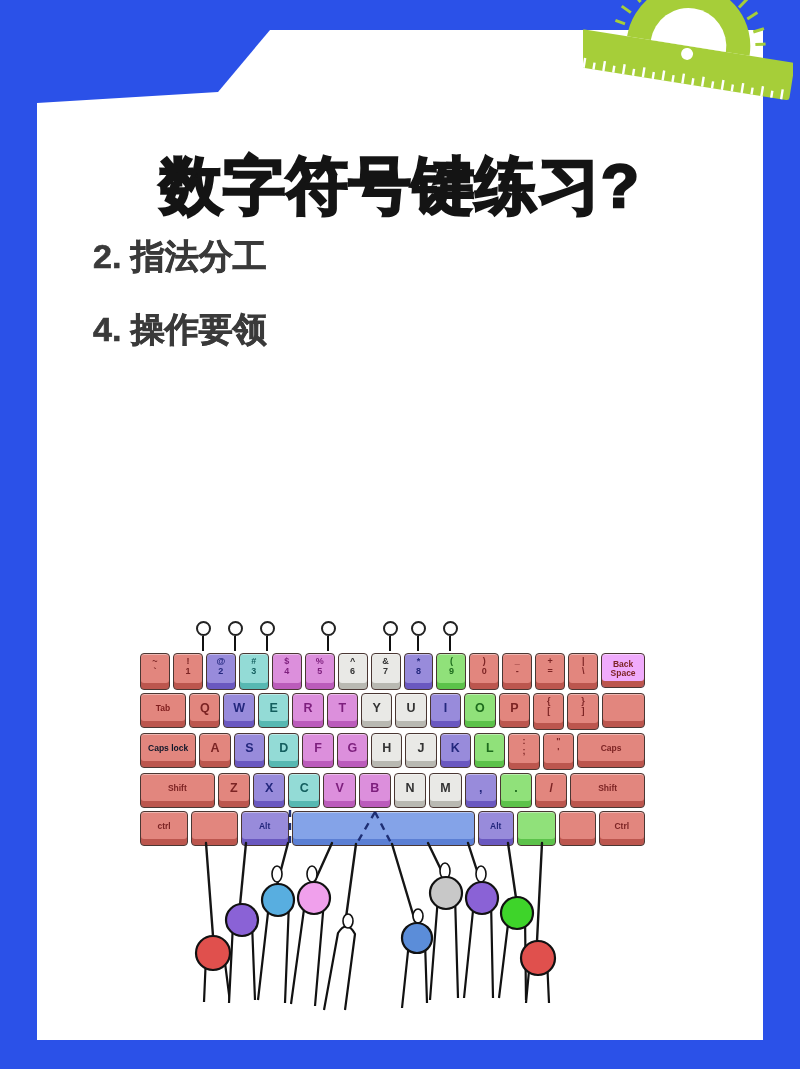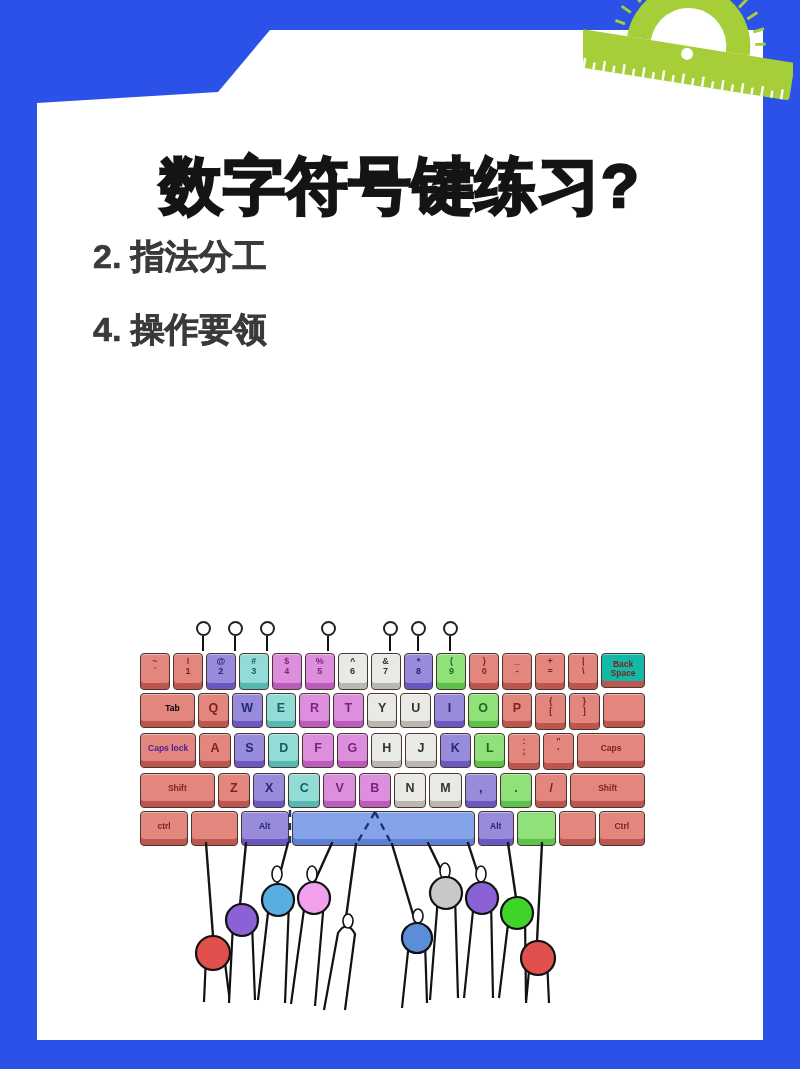--- a/index.html
+++ b/index.html
@@ -138,26 +138,26 @@
           <span>-</span>
         </div>
         <div class="key dual" style="flex-grow: 100; flex-basis: 0px; background: rgb(226, 134, 126); color: rgb(124, 36, 36); box-shadow: rgb(188, 86, 78) 0px -6px 0px inset, rgba(255, 255, 255, 0.4) 0px 1px 0px inset;">
           <span>+</span>
           <span>=</span>
         </div>
         <div class="key dual" style="flex-grow: 100; flex-basis: 0px; background: rgb(226, 134, 126); color: rgb(124, 36, 36); box-shadow: rgb(188, 86, 78) 0px -6px 0px inset, rgba(255, 255, 255, 0.4) 0px 1px 0px inset;">
           <span>|</span>
           <span>\</span>
         </div>
-        <div class="key word" style="flex-grow: 150; flex-basis: 0px; background: #14b8a6; color: rgb(124, 36, 36); box-shadow: rgb(188, 86, 78) 0px -6px 0px inset, rgba(255, 255, 255, 0.4) 0px 1px 0px inset; align-items: center;">
+        <div class="key word" style="flex-grow: 150; flex-basis: 0px; background: #f0abfc; color: rgb(124, 36, 36); box-shadow: rgb(188, 86, 78) 0px -6px 0px inset, rgba(255, 255, 255, 0.4) 0px 1px 0px inset; align-items: center;">
           <span>Back Space</span>
         </div>
       </div>
       <div class="krow">
-        <div class="key word" style="flex-grow: 150; flex-basis: 0px; background: rgb(226, 134, 126); color: #000000; box-shadow: rgb(188, 86, 78) 0px -6px 0px inset, rgba(255, 255, 255, 0.4) 0px 1px 0px inset; padding-left: 10px;">
+        <div class="key word" style="flex-grow: 150; flex-basis: 0px; background: rgb(226, 134, 126); color: #7f1d1d; box-shadow: rgb(188, 86, 78) 0px -6px 0px inset, rgba(255, 255, 255, 0.4) 0px 1px 0px inset;">
           <span>Tab</span>
         </div>
         <div class="key letter" style="flex-grow: 100; flex-basis: 0px; background: rgb(226, 134, 126); color: rgb(124, 36, 36); box-shadow: rgb(188, 86, 78) 0px -6px 0px inset, rgba(255, 255, 255, 0.4) 0px 1px 0px inset;">
           <span>Q</span>
         </div>
         <div class="key letter" style="flex-grow: 100; flex-basis: 0px; background: rgb(152, 139, 219); color: rgb(35, 39, 125); box-shadow: rgb(106, 88, 192) 0px -6px 0px inset, rgba(255, 255, 255, 0.4) 0px 1px 0px inset;">
           <span>W</span>
         </div>
         <div class="key letter" style="flex-grow: 100; flex-basis: 0px; background: rgb(147, 219, 214); color: rgb(19, 94, 94); box-shadow: rgb(87, 184, 178) 0px -6px 0px inset, rgba(255, 255, 255, 0.4) 0px 1px 0px inset;">
           <span>E</span>
@@ -187,21 +187,21 @@
           <span>{</span>
           <span>[</span>
         </div>
         <div class="key dual" style="flex-grow: 100; flex-basis: 0px; background: rgb(226, 134, 126); color: rgb(124, 36, 36); box-shadow: rgb(188, 86, 78) 0px -6px 0px inset, rgba(255, 255, 255, 0.4) 0px 1px 0px inset;">
           <span>}</span>
           <span>]</span>
         </div>
         <div class="key" style="flex-grow: 140; flex-basis: 0px; background: rgb(226, 134, 126); color: rgb(124, 36, 36); box-shadow: rgb(188, 86, 78) 0px -6px 0px inset, rgba(255, 255, 255, 0.4) 0px 1px 0px inset;"></div>
       </div>
       <div class="krow">
-        <div class="key word" style="flex-grow: 185; flex-basis: 0px; background: rgb(226, 134, 126); color: #4c1d95; box-shadow: rgb(188, 86, 78) 0px -6px 0px inset, rgba(255, 255, 255, 0.4) 0px 1px 0px inset;">
+        <div class="key word" style="flex-grow: 185; flex-basis: 0px; background: rgb(226, 134, 126); color: #0f172a; box-shadow: rgb(188, 86, 78) 0px -6px 0px inset, rgba(255, 255, 255, 0.4) 0px 1px 0px inset;">
           <span>Caps lock</span>
         </div>
         <div class="key letter" style="flex-grow: 100; flex-basis: 0px; background: rgb(226, 134, 126); color: rgb(124, 36, 36); box-shadow: rgb(188, 86, 78) 0px -6px 0px inset, rgba(255, 255, 255, 0.4) 0px 1px 0px inset;">
           <span>A</span>
         </div>
         <div class="key letter" style="flex-grow: 100; flex-basis: 0px; background: rgb(152, 139, 219); color: rgb(35, 39, 125); box-shadow: rgb(106, 88, 192) 0px -6px 0px inset, rgba(255, 255, 255, 0.4) 0px 1px 0px inset;">
           <span>S</span>
         </div>
         <div class="key letter" style="flex-grow: 100; flex-basis: 0px; background: rgb(147, 219, 214); color: rgb(19, 94, 94); box-shadow: rgb(87, 184, 178) 0px -6px 0px inset, rgba(255, 255, 255, 0.4) 0px 1px 0px inset;">
           <span>D</span>

